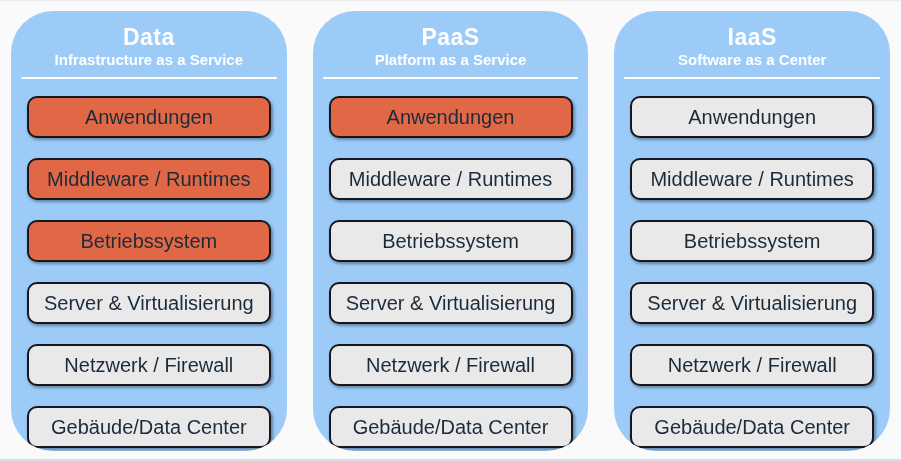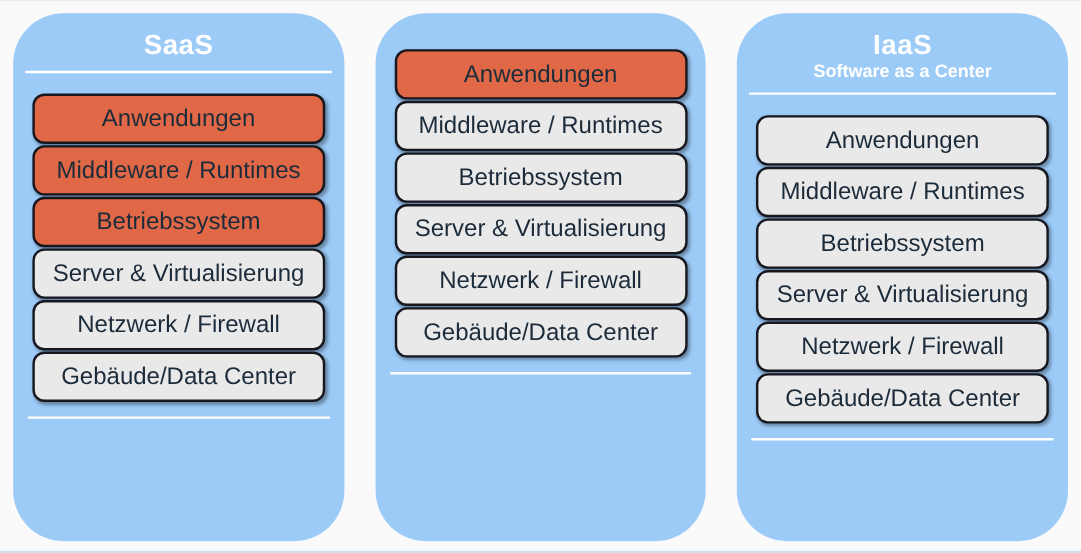--- a/index.html
+++ b/index.html
@@ -47,21 +47,21 @@
     height: 2px;
     background: #ffffff;
     margin: 8px 10px 0 10px;
     border-radius: 1px;
   }
   .layers {
     margin-top: 17px;
     display: flex;
     flex-direction: column;
     align-items: center;
-    gap: 1px;
+    gap: 20px;
   }
   .layer-box {
     width: 244px;
     height: 42px;
     box-sizing: border-box;
     background: var(--default-fill, #e9e9e9);
     border: 2px solid var(--box-border, #17171f);
     border-radius: 10px;
     box-shadow: 1.5px 2px 3px rgba(0,0,0,0.35);
     display: flex;
@@ -78,35 +78,41 @@
     margin: 12px 12px 0 12px;
   }
 </style>
 </head>
 <body>
 
 <div class="page">
 
   <section class="column">
     <header class="col-header">
-      <div class="acronym">SaaS</div>
+      <div class="acronym">Data</div>
+      <div class="fullname">Infrastructure as a Service</div>
       <div class="divider"></div>
     </header>
     <div class="layers">
       <div class="layer-box highlighted">Anwendungen</div>
       <div class="layer-box highlighted">Middleware / Runtimes</div>
       <div class="layer-box highlighted">Betriebssystem</div>
       <div class="layer-box">Server &amp; Virtualisierung</div>
       <div class="layer-box">Netzwerk / Firewall</div>
       <div class="layer-box">Gebäude/Data Center</div>
     </div>
     <div class="divider footer-divider"></div>
   </section>
 
   <section class="column">
+    <header class="col-header">
+      <div class="acronym">PaaS</div>
+      <div class="fullname">Platform as a Service</div>
+      <div class="divider"></div>
+    </header>
     <div class="layers">
       <div class="layer-box highlighted">Anwendungen</div>
       <div class="layer-box">Middleware / Runtimes</div>
       <div class="layer-box">Betriebssystem</div>
       <div class="layer-box">Server &amp; Virtualisierung</div>
       <div class="layer-box">Netzwerk / Firewall</div>
       <div class="layer-box">Gebäude/Data Center</div>
     </div>
     <div class="divider footer-divider"></div>
   </section>

